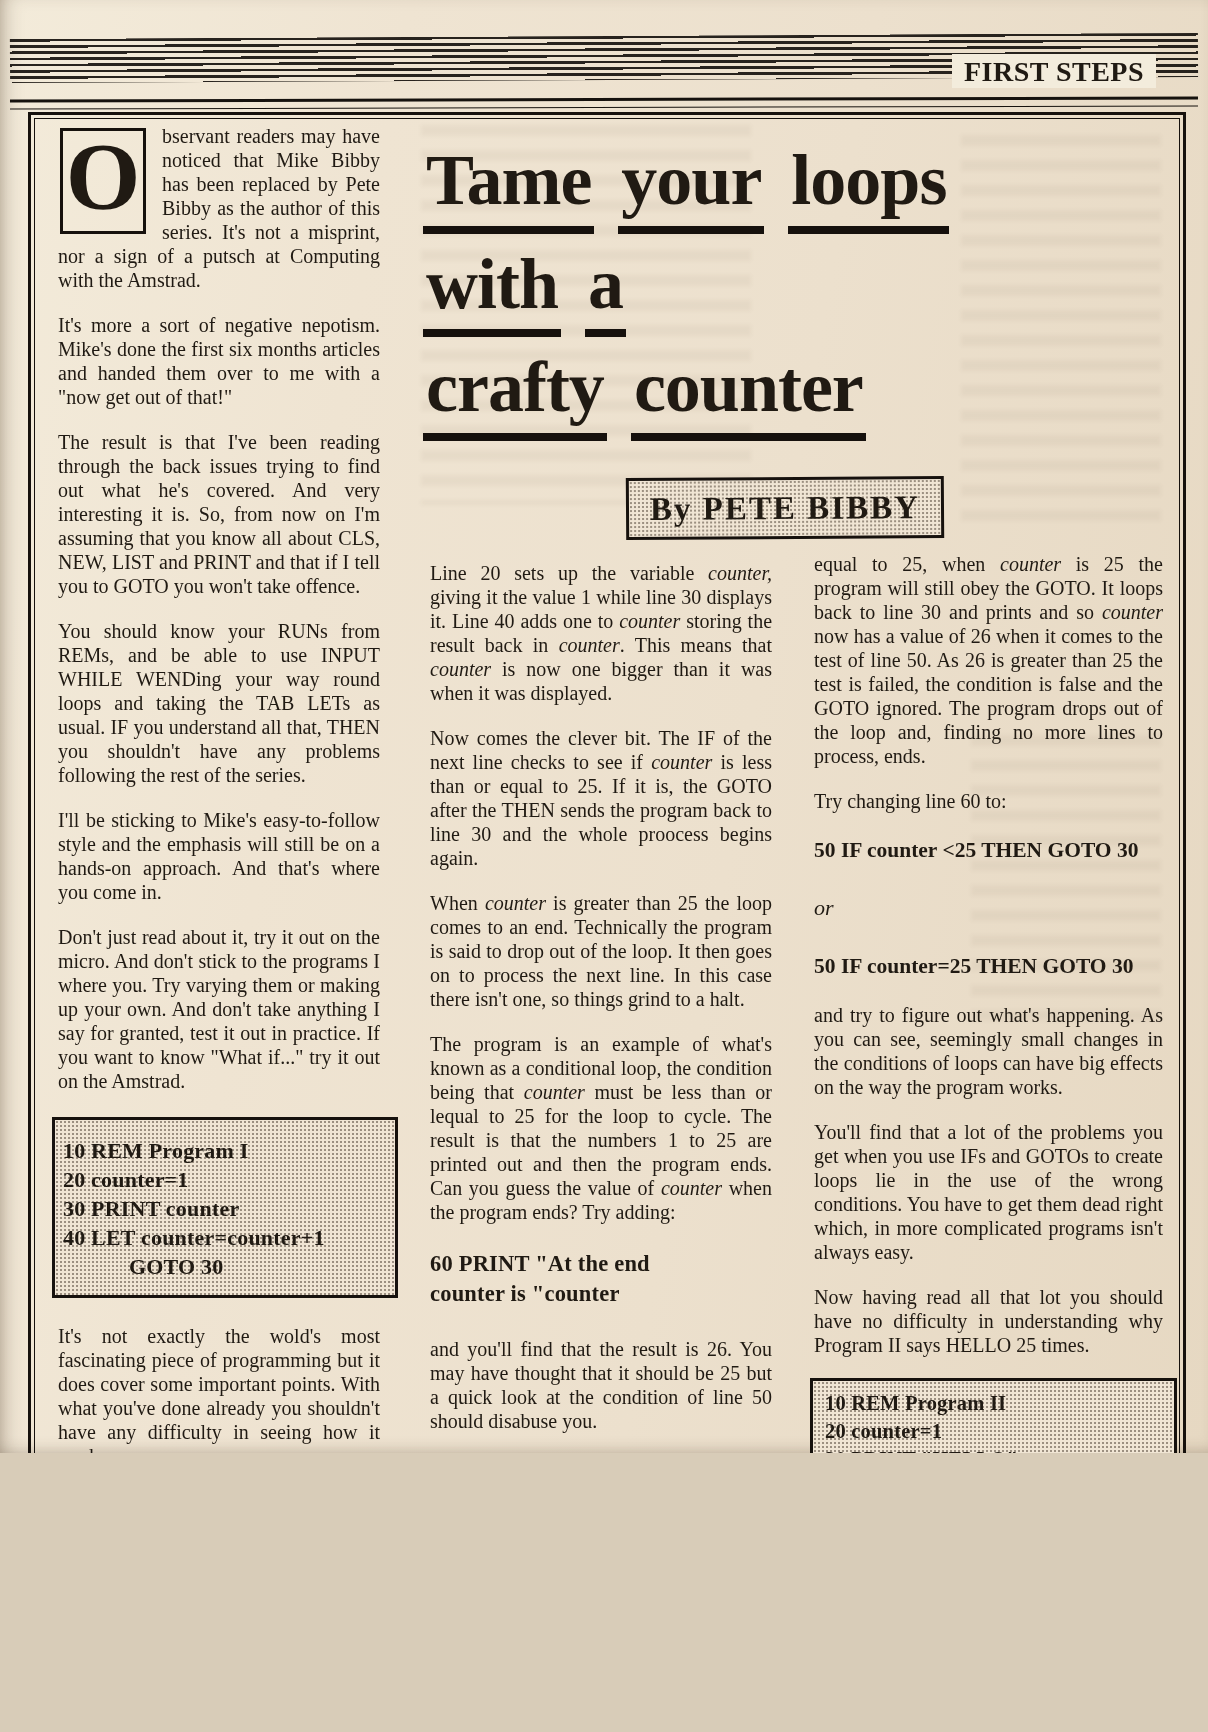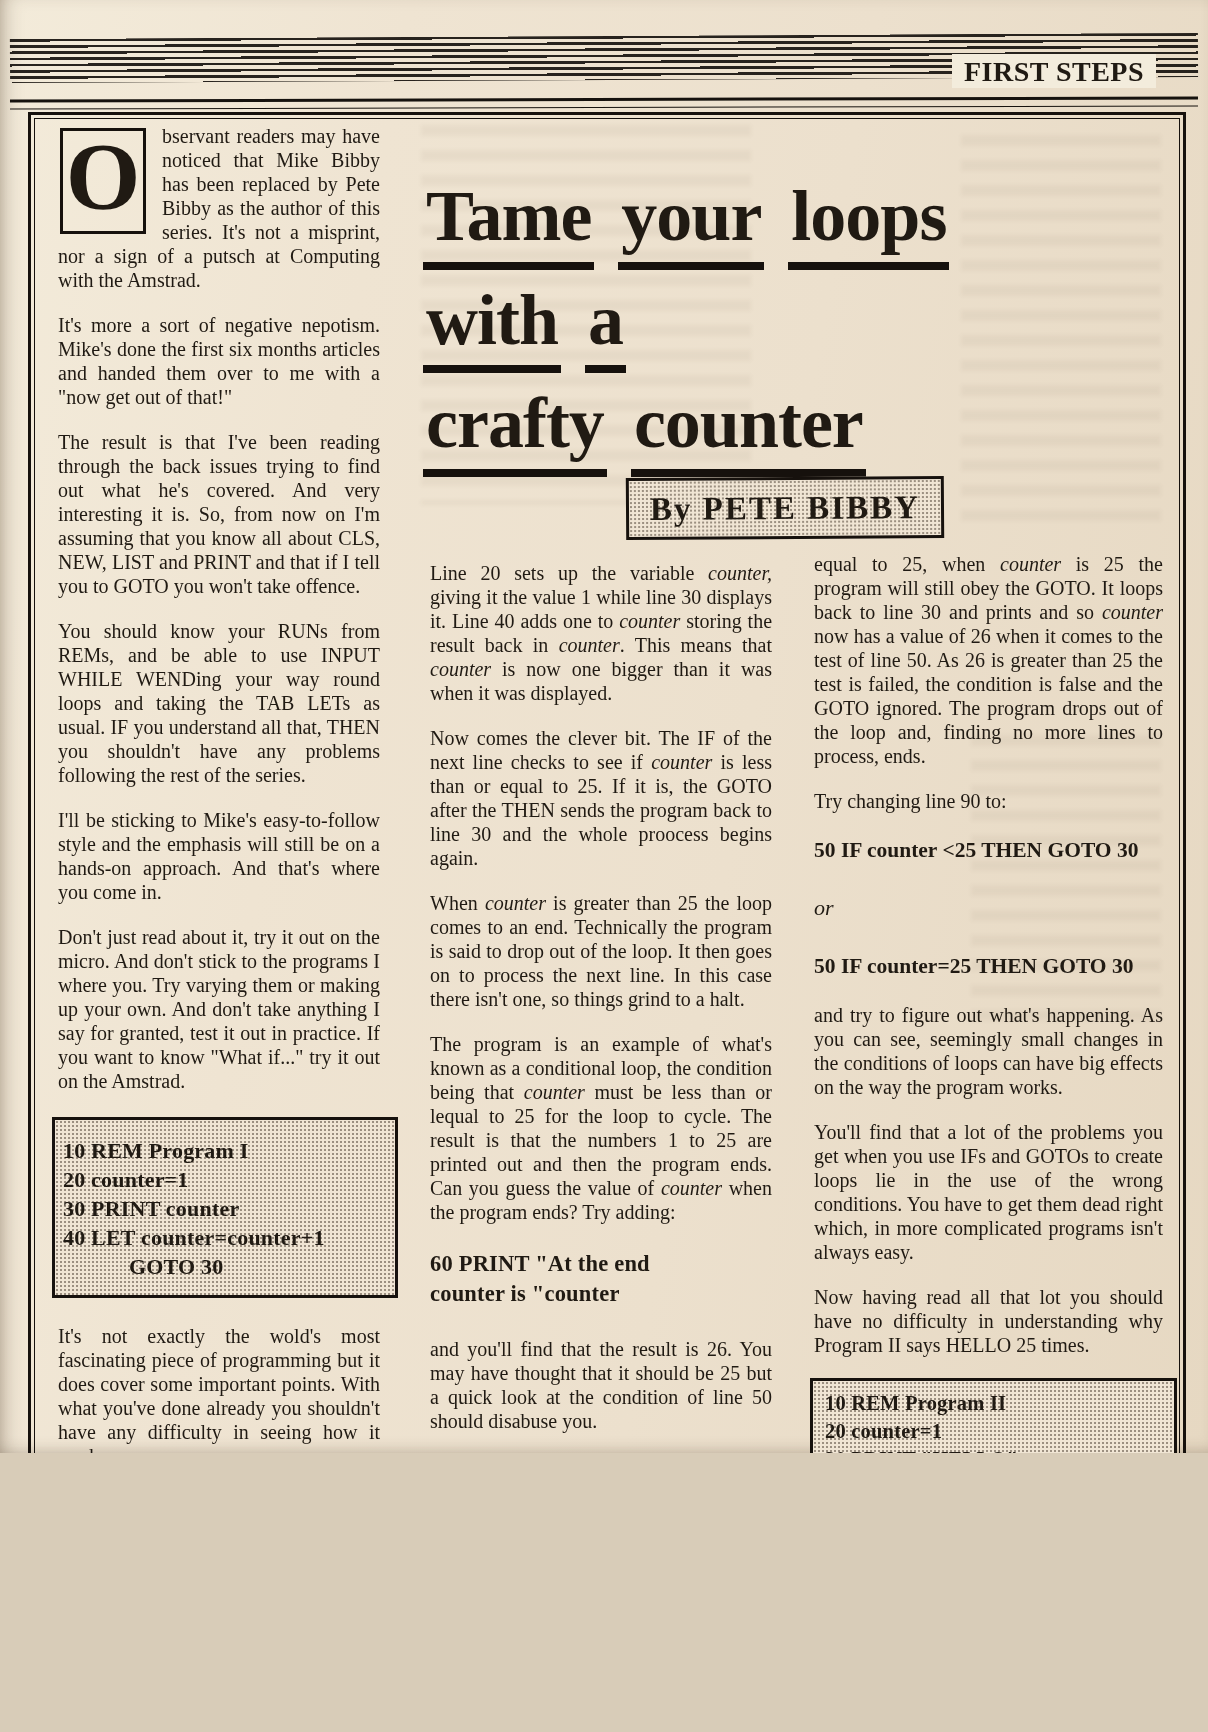--- a/index.html
+++ b/index.html
@@ -33,21 +33,21 @@
   .col-mid{left:399px;top:446px;width:342px;}
   .col-right{left:783px;top:437px;width:349px;}
   .body-p{font-size:20px;line-height:24px;text-align:justify;margin:0 0 21px;}
   .it{font-style:italic;}
   .force-justify{text-align-last:justify;}
   
   .dropcap-box{float:left;width:80px;height:100px;border:3px solid #16110d;margin:4px 16px 2px 2px;
     display:flex;align-items:center;justify-content:center;}
   .dropcap{font-size:96px;line-height:1;font-weight:700;transform:translateY(-4px);}
   
-  .title{position:absolute;left:392px;top:28px;width:700px;z-index:2;margin-top:36px;}
+  .title{position:absolute;left:392px;top:28px;width:700px;z-index:2;}
   .title-line{margin-bottom:13px;white-space:nowrap;}
   .title-word{display:inline-block;font-size:72px;line-height:1.05;font-weight:700;
     letter-spacing:-1px;border-bottom:8px solid #16110d;padding:0 3px 7px;margin-right:24px;}
   
   .byline-box{position:absolute;left:595px;top:362px;width:312px;height:56px;z-index:2;
     border:3.5px solid #16110d;display:flex;align-items:center;justify-content:center;
     transform:rotate(-0.4deg);}
   .byline-text{font-size:33px;font-weight:700;letter-spacing:2px;}
   .halftone{background-color:#f0e5d4;
     background-image:radial-gradient(circle,rgba(70,58,45,.5) 0.9px,transparent 1.15px);
@@ -123,21 +123,21 @@
       <div class="inline-code">
           <div class="code-line">60 PRINT "At the end</div>
           <div class="code-line">counter is "counter</div>
         </div>
       <p class="body-p">and you'll find that the result is 26. You may have thought that it should be 25 but a quick look at the condition of line 50 should disabuse you.</p>
       <p class="body-p force-justify">As the condition is less than or</p>
     </div>
 
     <div class="col col-right">
       <p class="body-p">equal to 25, when <span class="it">counter</span> is 25 the program will still obey the GOTO. It loops back to line 30 and prints and so <span class="it">counter</span> now has a value of 26 when it comes to the test of line 50. As 26 is greater than 25 the test is failed, the condition is false and the GOTO ignored. The program drops out of the loop and, finding no more lines to process, ends.</p>
-      <p class="body-p">Try changing line 90 to:</p>
+      <p class="body-p">Try changing line 60 to:</p>
       <p class="code-single">50 IF counter &lt;25 THEN GOTO 30</p>
       <p class="or-word">or</p>
       <p class="code-single">50 IF counter=25 THEN GOTO 30</p>
       <p class="body-p">and try to figure out what's happening. As you can see, seemingly small changes in the conditions of loops can have big effects on the way the program works.</p>
       <p class="body-p">You'll find that a lot of the problems you get when you use IFs and GOTOs to create loops lie in the use of the wrong conditions. You have to get them dead right which, in more complicated programs isn't always easy.</p>
       <p class="body-p">Now having read all that lot you should have no difficulty in understanding why Program II says HELLO 25 times.</p>
       <div class="code-box2 halftone">
           <div class="code-line">10 REM Program II</div>
           <div class="code-line">20 counter=1</div>
           <div class="code-line">30 PRINT "HELLO"</div>

